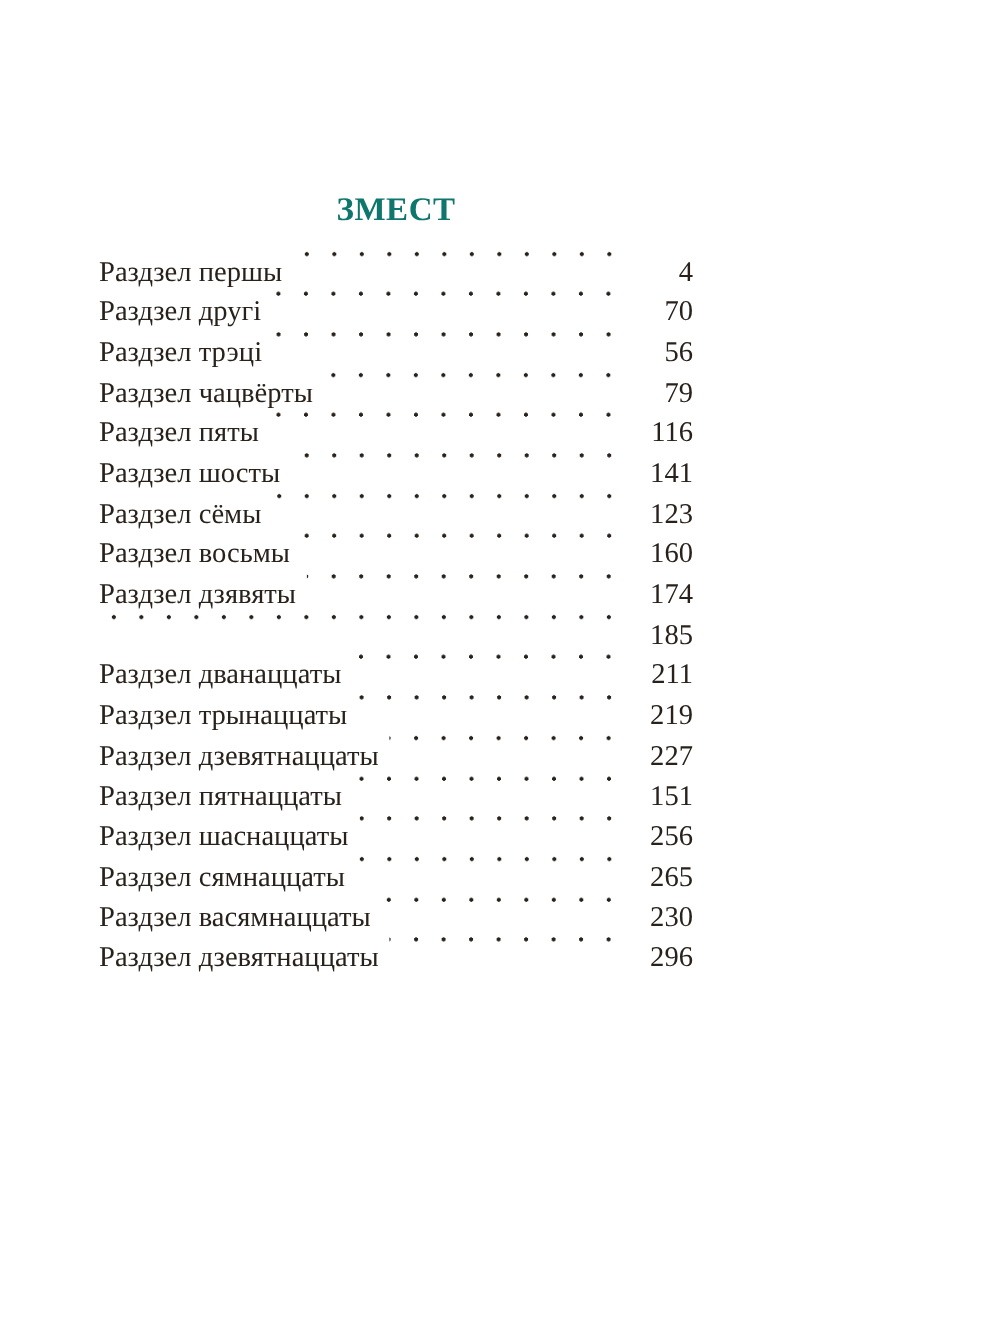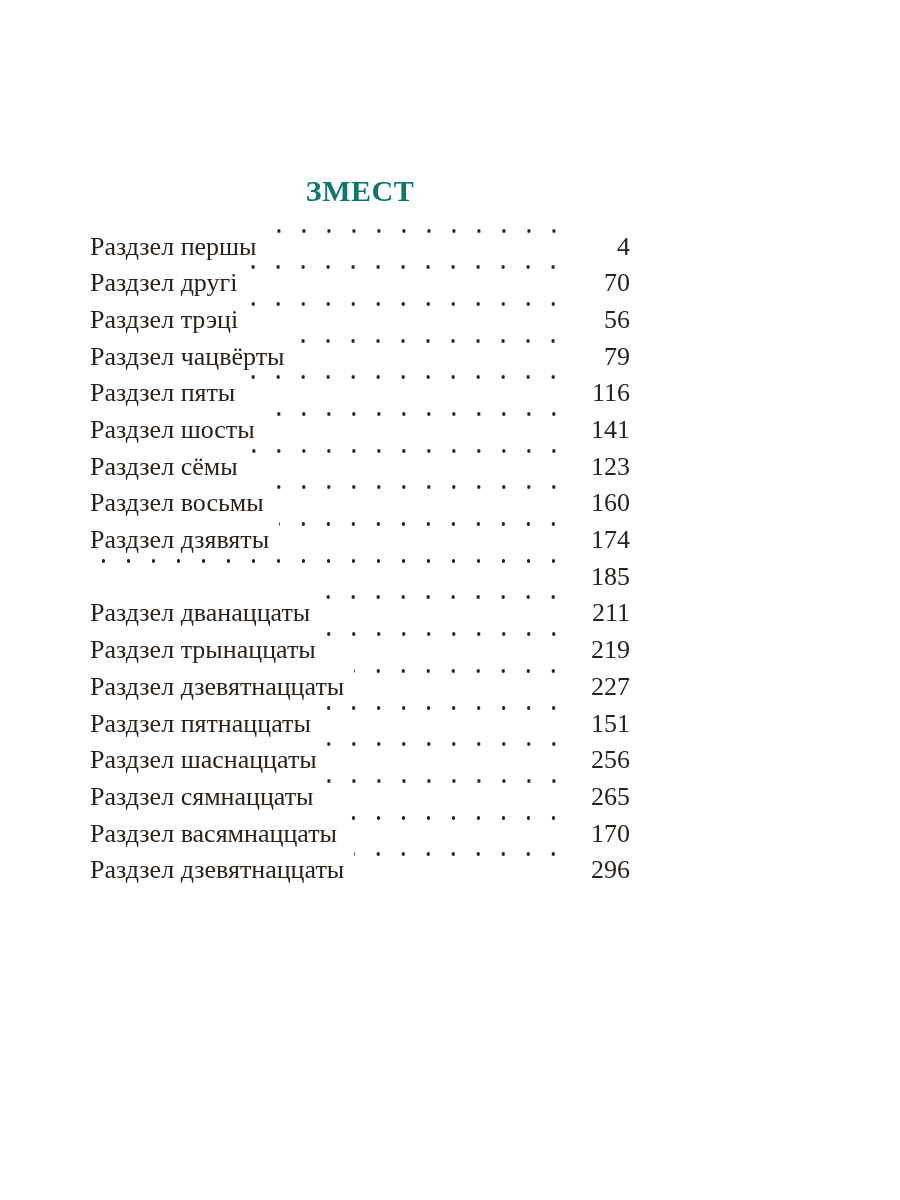--- a/index.html
+++ b/index.html
@@ -161,21 +161,21 @@
 
   <div class="toc-row">
     <span class="toc-label">Раздзел сямнаццаты</span>
     <span class="toc-leader"></span>
     <span class="toc-page-num">265</span>
   </div>
 
   <div class="toc-row">
     <span class="toc-label">Раздзел васямнаццаты</span>
     <span class="toc-leader"></span>
-    <span class="toc-page-num">170</span>
+    <span class="toc-page-num">230</span>
   </div>
 
   <div class="toc-row">
     <span class="toc-label">Раздзел дзевятнаццаты</span>
     <span class="toc-leader"></span>
     <span class="toc-page-num">296</span>
   </div>
 </div>
 </div>
 

